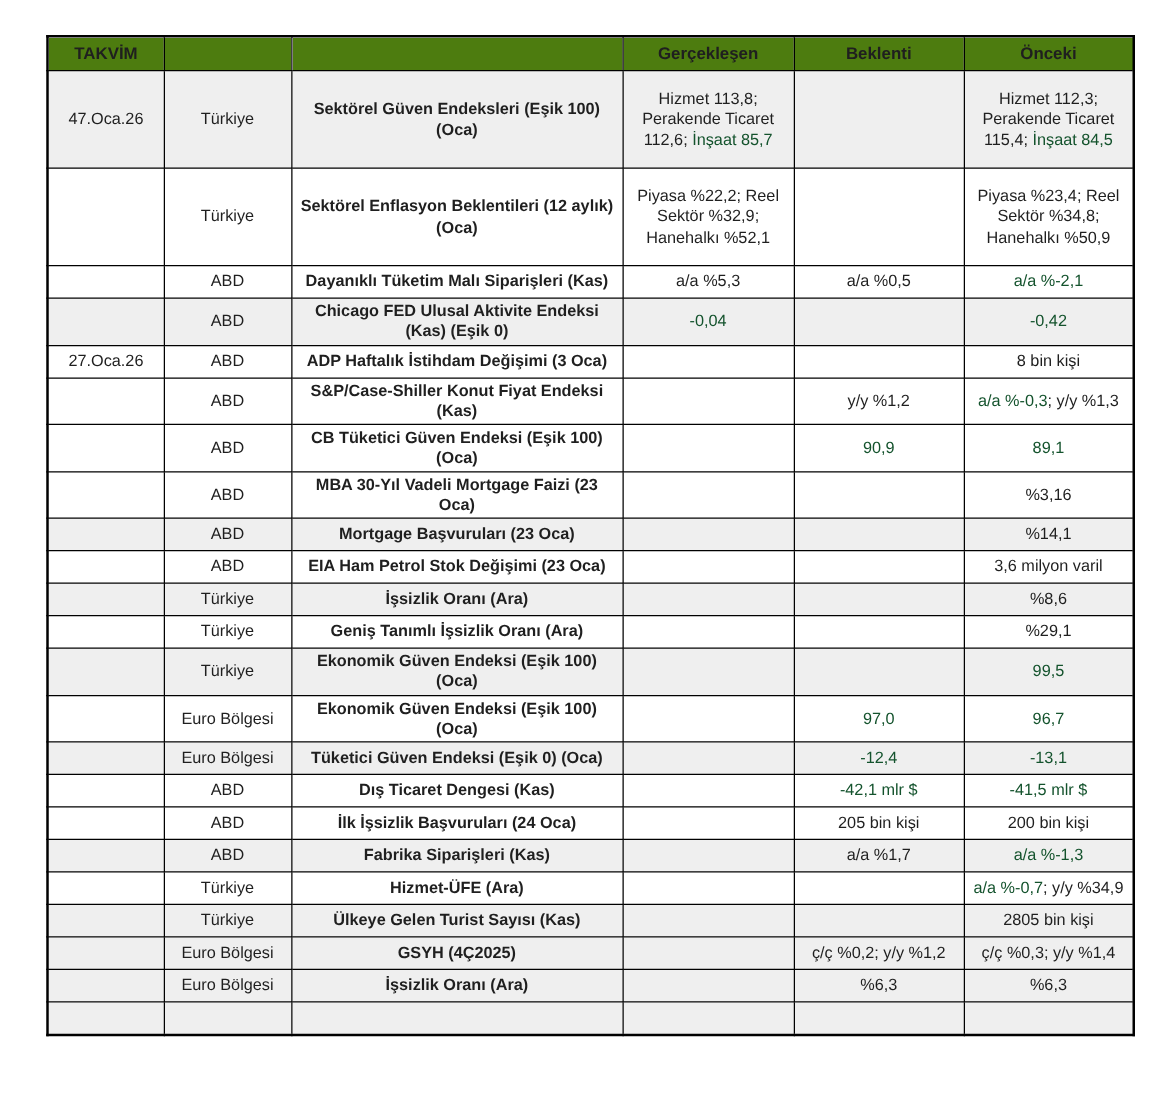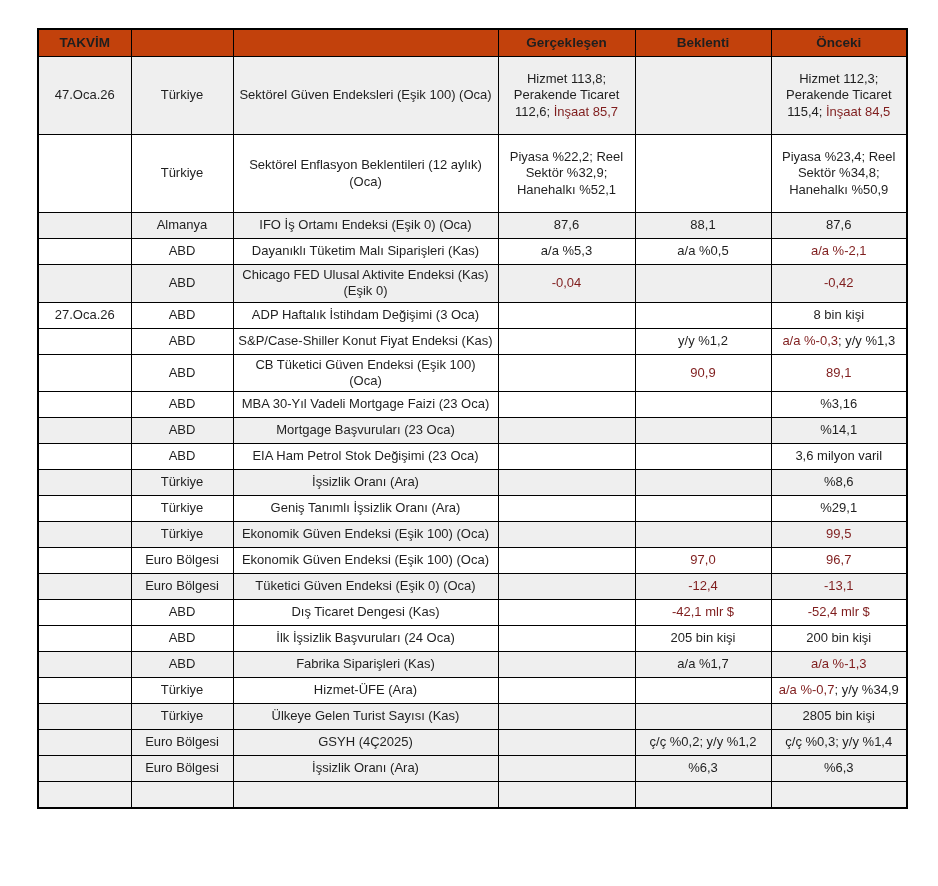--- a/index.html
+++ b/index.html
@@ -12,26 +12,26 @@
     border-collapse:collapse;table-layout:fixed;
     border:2px solid #000;
   }
   table.cal td,table.cal th{
     border:1.5px solid #000;
     font-size:13px;color:#1f1f1f;
     text-align:center;vertical-align:middle;
     padding:2px 4px;line-height:1.25;
     overflow:hidden;
   }
-  table.cal th{font-weight:bold;font-size:13.5px;height:22px;background:#c2410c;}
-  td.c-desc{text-align:left;padding-left:5px;}
+  table.cal th{font-weight:bold;font-size:13.5px;height:22px;background:#4d7c0f;}
+  td.c-desc{text-align:left;padding-left:5px;font-weight:bold;}
   td.c-val{white-space:pre-line;}
   tr.shade td{background:#efefef;}
   tr.bold td{font-weight:bold;}
-  .red{color:#7f1d1d;}
+  .red{color:#14532d;}
 </style>
 </head>
 <body>
 
 <table class="cal">
   <colgroup>
     <col style="width:93px">
     <col style="width:102px">
     <col style="width:265px">
     <col style="width:137px">
@@ -58,28 +58,20 @@
         <td class="c-val"><span>Hizmet 112,3; Perakende Ticaret 115,4; </span><span class="red">İnşaat 84,5</span></td>
       </tr>
       <tr style="height: 78px;">
         <td class="c-date"><span></span></td>
         <td class="c-country"><span>Türkiye</span></td>
         <td class="c-desc"><span>Sektörel Enflasyon Beklentileri (12 aylık) (Oca)</span></td>
         <td class="c-val"><span>Piyasa %22,2;  Reel Sektör %32,9; Hanehalkı %52,1</span></td>
         <td class="c-val"></td>
         <td class="c-val"><span>Piyasa %23,4;  Reel Sektör %34,8; Hanehalkı %50,9</span></td>
       </tr>
-      <tr class="shade" style="height: 26px;">
-        <td class="c-date"><span></span></td>
-        <td class="c-country"><span>Almanya</span></td>
-        <td class="c-desc"><span>IFO İş Ortamı Endeksi (Eşik 0) (Oca)</span></td>
-        <td class="c-val"><span>87,6</span></td>
-        <td class="c-val"><span>88,1</span></td>
-        <td class="c-val"><span>87,6</span></td>
-      </tr>
       <tr style="height: 26px;">
         <td class="c-date"><span></span></td>
         <td class="c-country"><span>ABD</span></td>
         <td class="c-desc"><span>Dayanıklı Tüketim Malı Siparişleri (Kas)</span></td>
         <td class="c-val"><span>a/a %5,3</span></td>
         <td class="c-val"><span>a/a %0,5</span></td>
         <td class="c-val"><span class="red">a/a %-2,1</span></td>
       </tr>
       <tr class="shade" style="height: 26px;">
         <td class="c-date"><span></span></td>
@@ -176,21 +168,21 @@
         <td class="c-val"></td>
         <td class="c-val"><span class="red">-12,4</span></td>
         <td class="c-val"><span class="red">-13,1</span></td>
       </tr>
       <tr style="height: 26px;">
         <td class="c-date"><span></span></td>
         <td class="c-country"><span>ABD</span></td>
         <td class="c-desc"><span>Dış Ticaret Dengesi (Kas)</span></td>
         <td class="c-val"></td>
         <td class="c-val"><span class="red">-42,1 mlr $</span></td>
-        <td class="c-val"><span class="red">-52,4 mlr $</span></td>
+        <td class="c-val"><span class="red">-41,5 mlr $</span></td>
       </tr>
       <tr style="height: 26px;">
         <td class="c-date"><span></span></td>
         <td class="c-country"><span>ABD</span></td>
         <td class="c-desc"><span>İlk İşsizlik Başvuruları (24 Oca)</span></td>
         <td class="c-val"></td>
         <td class="c-val"><span>205 bin kişi</span></td>
         <td class="c-val"><span>200 bin kişi</span></td>
       </tr>
       <tr class="shade" style="height: 26px;">

